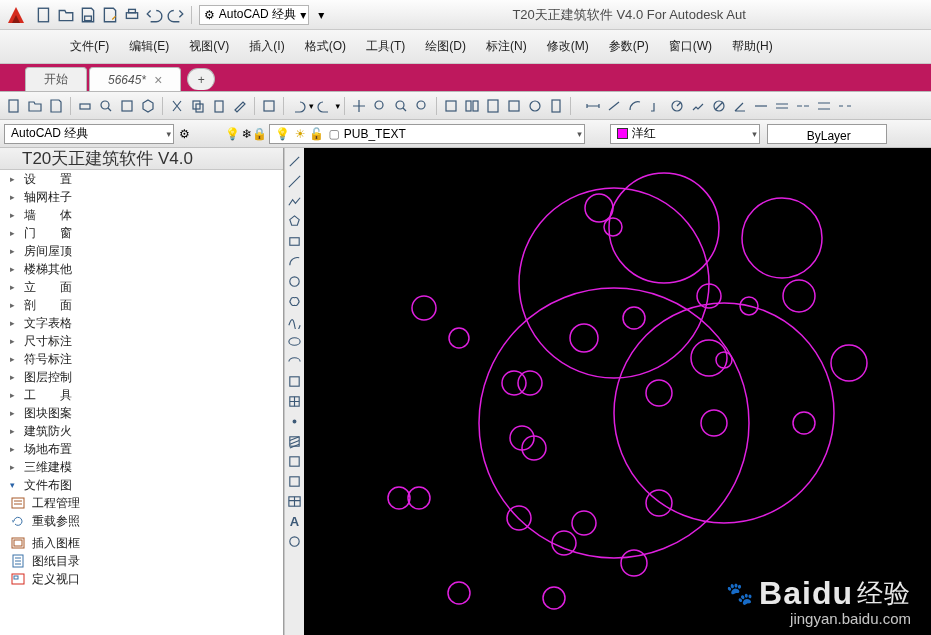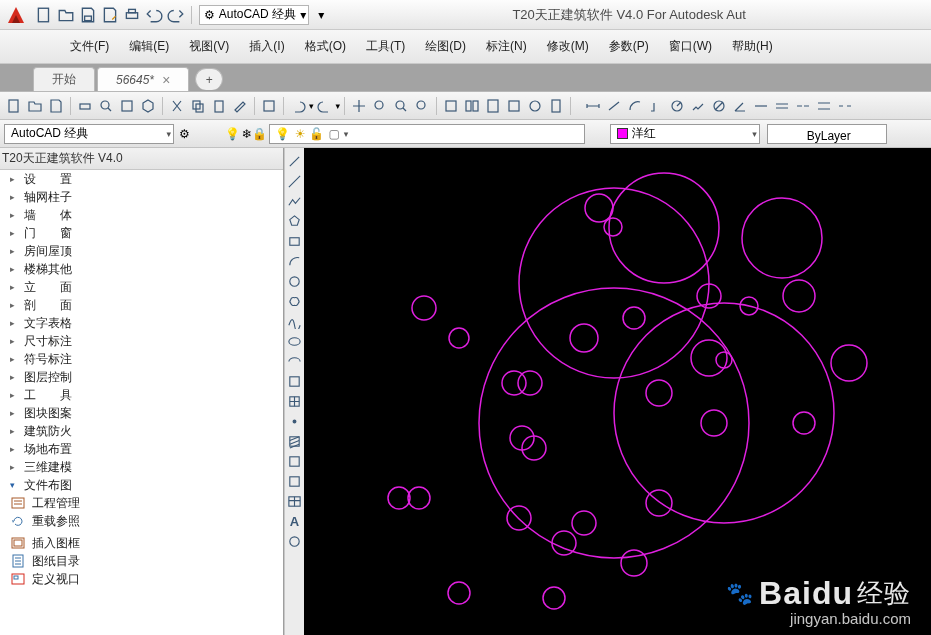--- a/index.html
+++ b/index.html
@@ -13,21 +13,21 @@
 .qat .btn, .tb .btn { width: 20px; height: 20px; display: flex; align-items: center; justify-content: center; border: 1px solid transparent; border-radius: 2px; }
 .qat .sep, .tb .sep { width: 1px; height: 18px; background: #bfbfbf; margin: 0 3px; }
 .workspace-dd { display: flex; align-items: center; border: 1px solid #b5b5b5; background: #fff; height: 20px; padding: 0 2px 0 4px; gap: 4px; margin-left: 2px; }
 .title-text { flex: 1; text-align: center; color: #4a4a4a; font-size: 13px; white-space: nowrap; overflow: hidden; }
 
 
 .menubar { height: 34px; background: linear-gradient(#f7f7f7,#e6e6e6); display: flex; align-items: center; padding-left: 60px; border-bottom: 1px solid #c9c9c9; }
 .menubar .mi { padding: 2px 10px; color: #222; }
 
 
-.tabbar { height: 28px; background: #a3a3a3; display: flex; align-items: flex-end; padding-left: 33px; border-bottom: 1px solid #b8b8b8; }
+.tabbar { height: 28px; background: #be185d; display: flex; align-items: flex-end; padding-left: 25px; border-bottom: 1px solid #b8b8b8; }
 .tab { height: 24px; padding: 0 18px; display: flex; align-items: center; gap: 8px; border: 1px solid #b8b8b8; border-bottom: none; background: #f0f0f0; margin-right: 2px; position: relative; border-radius: 4px 4px 0 0; color: #555; }
 .tab.active { background: #fdfdfd; font-style: italic; }
 .tab .close { font-size: 14px; color: #888; line-height: 1; }
 .tab.add { width: 28px; padding: 0; justify-content: center; border-radius: 12px; height: 22px; margin-bottom: 1px; margin-left: 4px; }
 
 
 .toolrow { height: 28px; background: linear-gradient(#f7f7f7,#e2e2e2); border-bottom: 1px solid #c2c2c2; display: flex; align-items: center; padding: 0 4px; gap: 1px; }
 .tb { display: flex; align-items: center; gap: 1px; }
 .tb .btn svg { width: 16px; height: 16px; }
 .dd { display: flex; align-items: center; background: #fff; border: 1px solid #9a9a9a; height: 20px; padding: 0 2px 0 6px; gap: 4px; }
@@ -35,21 +35,21 @@
 .dd.wk { width: 170px; }
 .dd.layer { width: 316px; }
 .dd.color { width: 150px; }
 .dd.lw { width: 120px; justify-content: center; background: #fff; flex-direction: column; }
 .color-sw { width: 11px; height: 11px; border: 1px solid #333; background: #ff00ff; }
 .lw-line { flex: 1; height: 1px; background: #333; }
 
 
 .main { display: flex; height: 499px; }
 .sidepanel { width: 284px; background: #fff; border-right: 1px solid #9e9e9e; display: flex; flex-direction: column; }
-.sidepanel .hdr { height: 22px; background: linear-gradient(#f2f2f2,#e4e4e4); border-bottom: 1px solid #c7c7c7; display: flex; align-items: center; padding-left: 2px; font-size: 12px; color: #333; }
+.sidepanel .hdr { height: 22px; background: linear-gradient(#f2f2f2,#e4e4e4); border-bottom: 1px solid #c7c7c7; display: flex; align-items: center; padding-left: 22px; font-size: 17px; color: #333; }
 .sidepanel .tree { flex: 1; overflow: hidden; padding-left: 6px; }
 .tree .tn { display: flex; align-items: center; height: 18px; gap: 6px; padding-left: 4px; color: #222; }
 .tree .tn .tri { width: 8px; font-size: 9px; color: #666; }
 .tree .tn .ic { width: 16px; height: 16px; display: flex; align-items: center; justify-content: center; }
 .rcol { width: 20px; background: #ececec; border-left: 1px solid #c7c7c7; display: flex; flex-direction: column; align-items: center; padding-top: 4px; gap: 2px; }
 .rcol .vbtn { width: 18px; height: 18px; display: flex; align-items: center; justify-content: center; border-radius: 2px; }
 .canvas { flex: 1; background: #000; position: relative; overflow: hidden; }
 .canvas svg { width: 100%; height: 100%; }
 .watermark { position: absolute; right: 20px; bottom: 20px; color: #e8e8e8; text-align: right; pointer-events: none; }
 .watermark .b { font-size: 32px; font-weight: bold; letter-spacing: 1px; display: flex; align-items: center; gap: 4px; }
@@ -364,20 +364,21 @@
       </svg></div>
   <div class="sep" style="margin:0 8px;"></div>
   <div class="btn">💡</div>
   <div class="btn">❄</div>
   <div class="btn">🔒</div>
   <div class="dd layer">
     <span style="color:#d6a400;">💡</span>
     <span style="color:#d6a400;">☀</span>
     <span style="color:#777;">🔓</span>
     <span style="color:#777;">▢</span>
+    <span style="flex:1;">PUB_TEXT</span>
     <span class="arrow">▾</span>
   </div>
   <div class="btn" style="margin-left:4px;"><svg viewBox="0 0 16 16">
         <rect x="2" y="4" width="12" height="8" class="icon"></rect>
       </svg></div>
   <div class="btn"><svg viewBox="0 0 16 16">
         <rect x="2" y="4" width="12" height="8" class="icon"></rect>
       </svg></div>
   <div class="btn"><svg viewBox="0 0 16 16">
         <rect x="2" y="4" width="12" height="8" class="icon"></rect>

